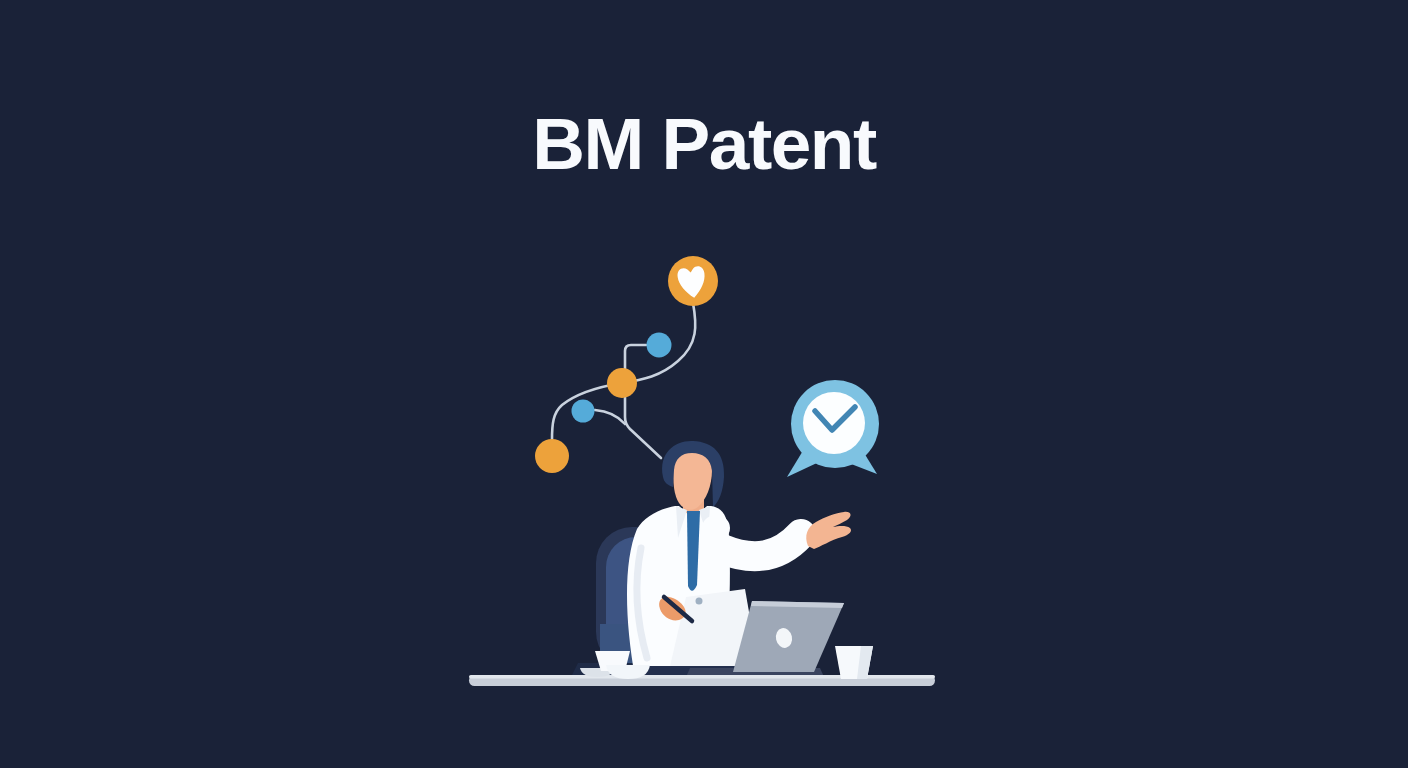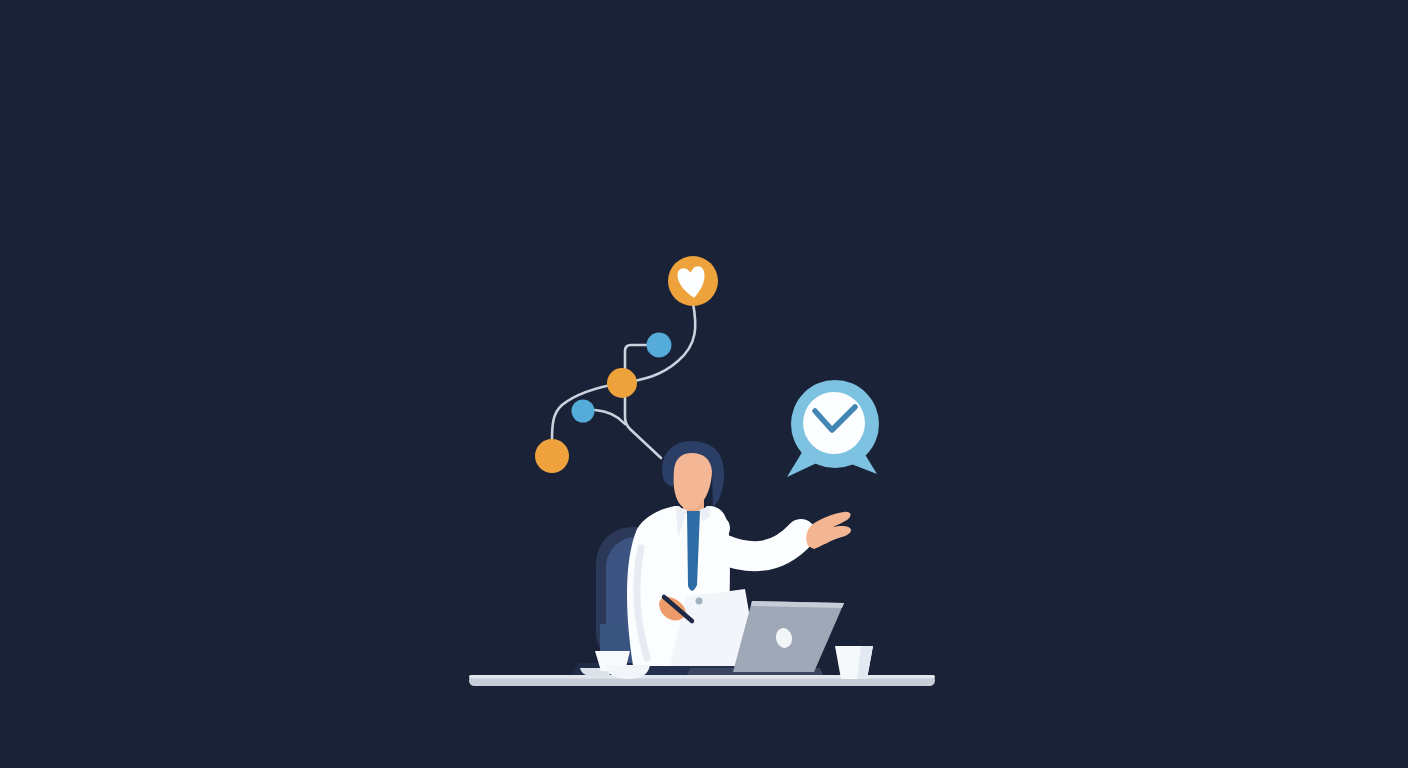--- a/index.html
+++ b/index.html
@@ -23,20 +23,21 @@
     color:var(--title-color);
     user-select:none;
   }
   .illustration{position:absolute;inset:0;}
 </style>
 </head>
 <body>
 
 <div class="stage">
 
+  <div class="title">BM Patent</div>
 
   <svg class="illustration" viewBox="0 0 1408 768" width="1408" height="768" xmlns="http://www.w3.org/2000/svg">
 
     <g fill="none" stroke="var(--line-color)" stroke-width="2.6" stroke-linecap="round">
       <path d="M 693,303 C 697,325 698,344 678,361 C 661,376 643,380 622,383 C 597,387 577,393 562,405 C 553,413 552,424 552,440"></path>
       <path d="M 646,345 L 631,345 Q 625,345 625,351 L 625,417 Q 625,424 630,429 L 661,458"></path>
       <path d="M 595,410 C 607,411 618,416 625,424"></path>
     </g>
     <g stroke="none">
       <circle cx="693" cy="281" r="25" fill="var(--accent-orange)"></circle>

